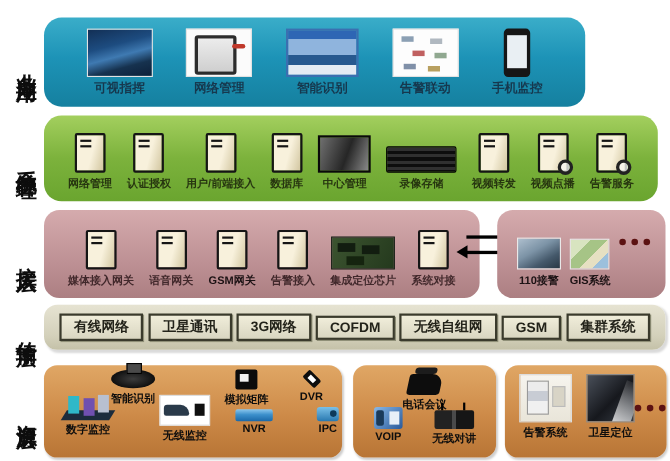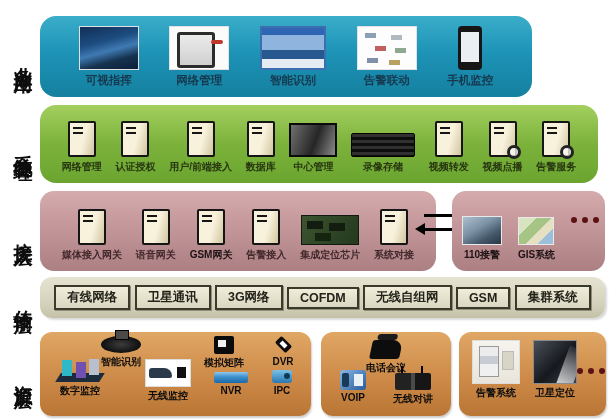--- a/index.html
+++ b/index.html
@@ -240,21 +240,21 @@
       </div>
     </div>
   </div>
 
   <div class="arrows">
     <div class="arr right"></div>
     <div class="arr left"></div>
   </div>
 
   <div class="band band-access-b">
-    <div class="row" style="padding:0 6px 9px 10px;justify-content:space-between;">
+    <div class="row" style="padding:0 6px 9px 10px;">
       <div class="itm">
         <div class="ph110"></div>
         <div class="lbl lbl-b3" style="color:#1c1214;">110接警</div>
       </div>
       <div class="itm">
         <div class="phgis"></div>
         <div class="lbl lbl-b3" style="color:#1c1214;">GIS系统</div>
       </div>
       <div class="itm" style="align-self:center;margin-bottom:14px;">
         <div class="dots">
@@ -296,21 +296,21 @@
       <div class="lbl lbl-res">数字监控</div>
     </div>
     <div class="ritm" style="left:99px;top:27px;width:58px;">
       <div class="wvh"></div>
       <div class="lbl lbl-res">无线监控</div>
     </div>
     <div class="ritm" style="left:168px;top:40px;width:46px;">
       <div class="nvr"></div>
       <div class="lbl lbl-res">NVR</div>
     </div>
-    <div class="ritm" style="left:222px;top:38px;width:40px;">
+    <div class="ritm" style="left:238px;top:38px;width:40px;">
       <div class="ipc"></div>
       <div class="lbl lbl-res">IPC</div>
     </div>
   </div>
 
   <div class="rbox rbox2">
     <div class="ritm" style="left:30px;top:2px;width:70px;">
       <div class="pconf"></div>
       <div class="lbl lbl-res">电话会议</div>
     </div>

